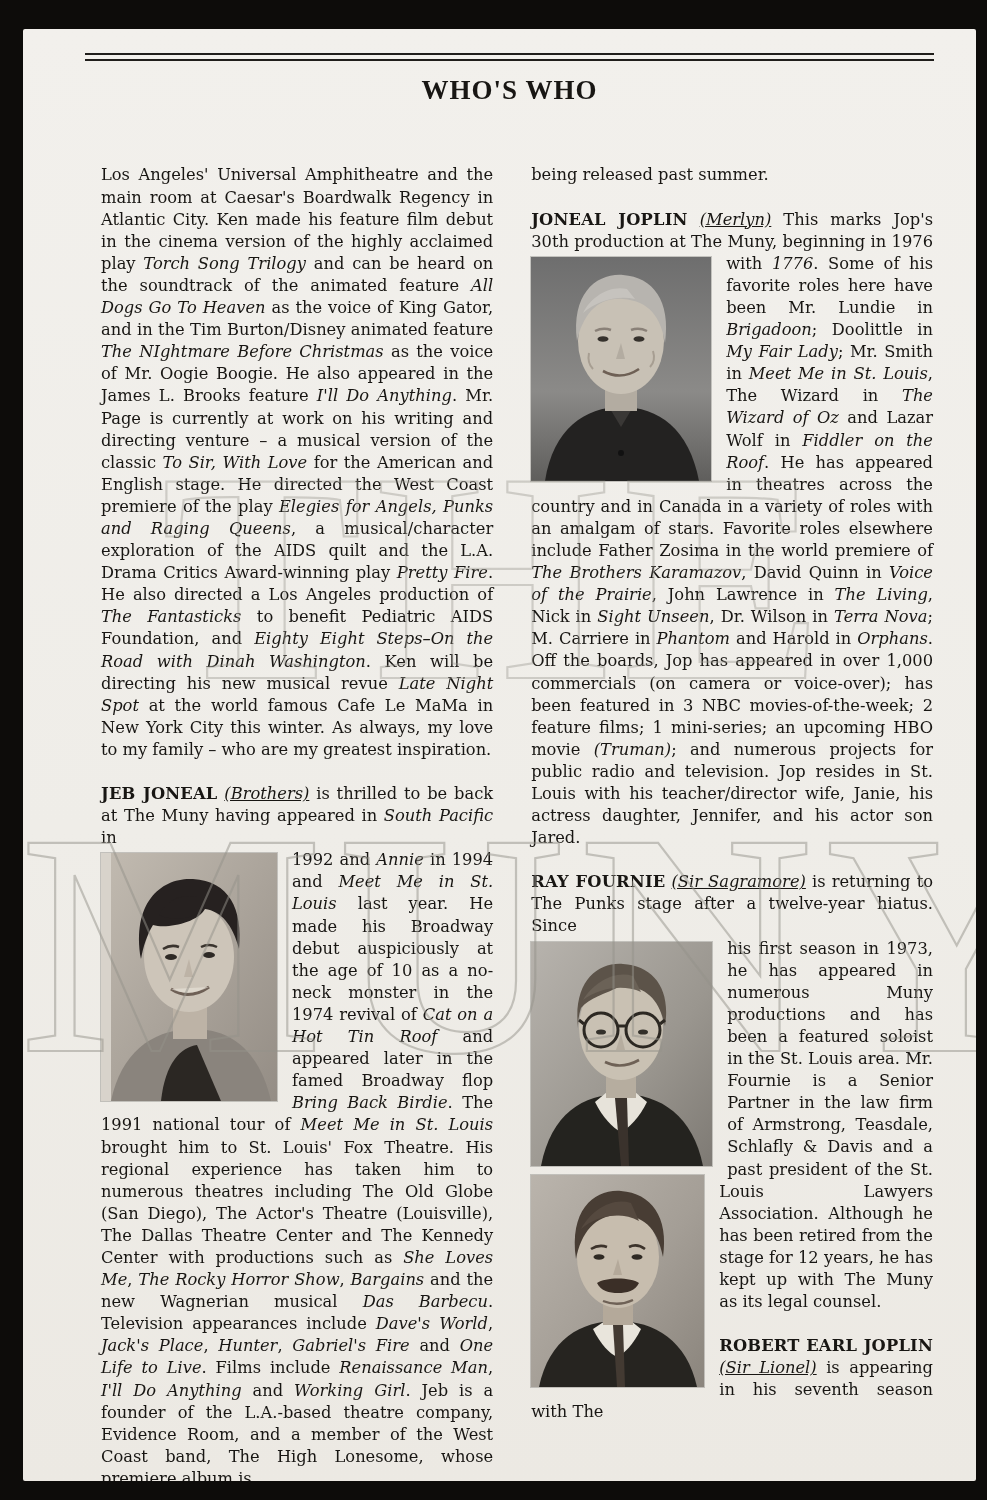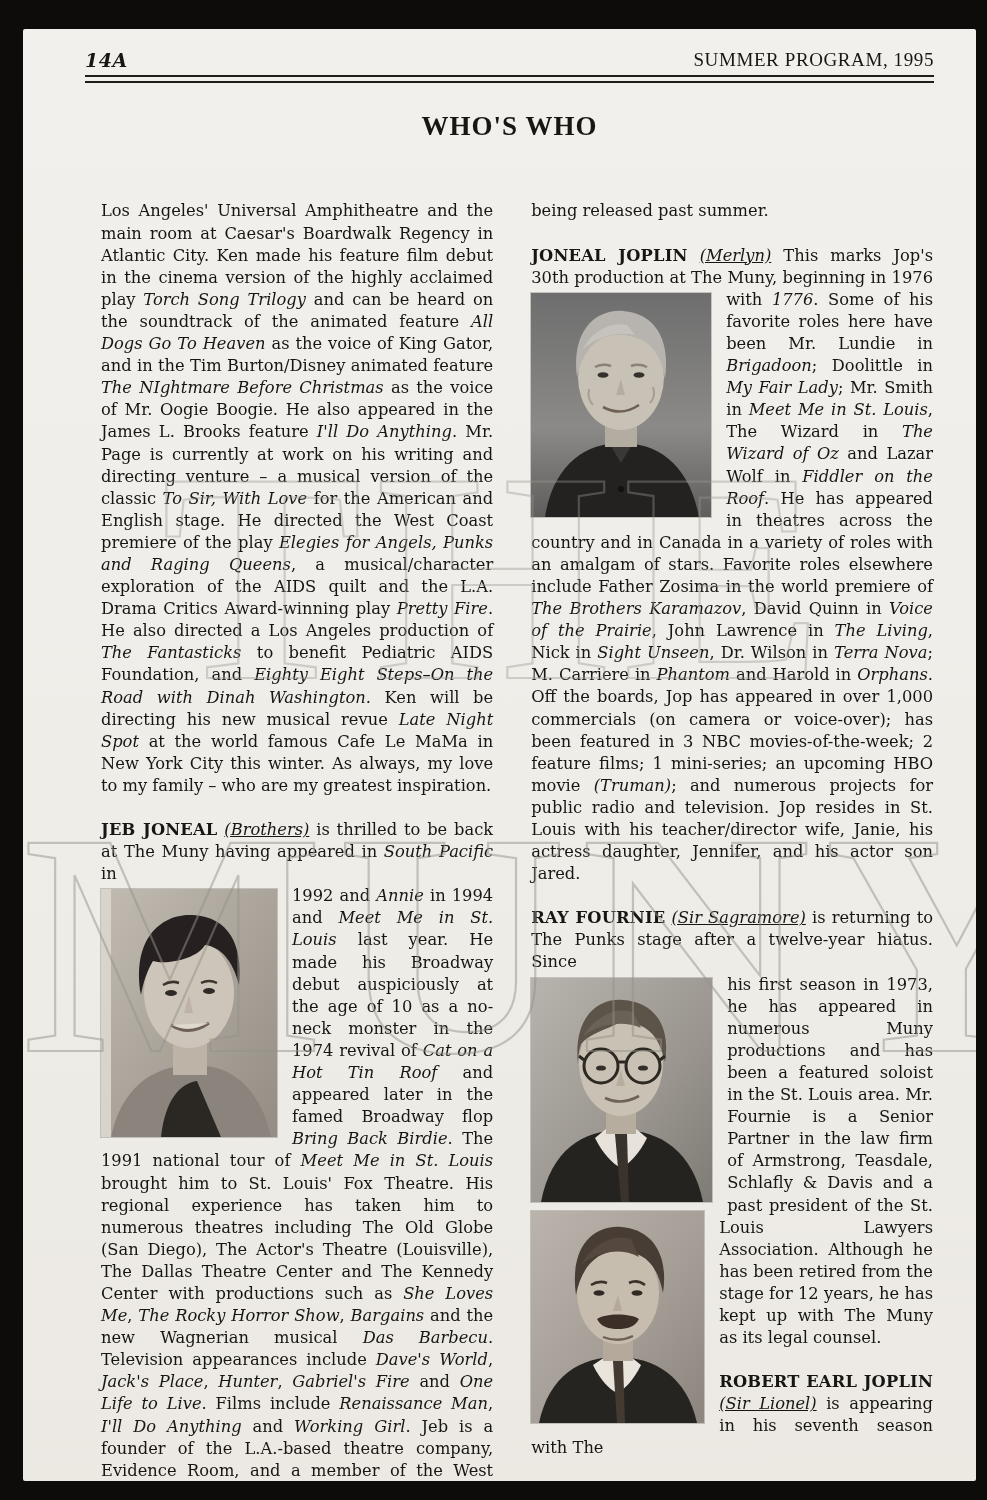--- a/index.html
+++ b/index.html
@@ -16,21 +16,21 @@
   
   .hdr{position:relative;padding:20px 42px 0 62px;}
   .hdr-row{display:flex;justify-content:space-between;align-items:flex-end;}
   .pageno{font-size:19px;font-weight:bold;font-style:italic;letter-spacing:.5px;}
   .issue{font-size:19px;letter-spacing:.6px;font-family:"Liberation Serif","DejaVu Serif",serif;}
   .rules{margin-top:4px;}
   .rule{height:2.4px;background:#201e1b;}
   .rule + .rule{margin-top:4px;height:2px;}
   .title{
     text-align:center;font-size:27px;font-weight:bold;letter-spacing:1px;
-    margin-top:28px;font-family:"Liberation Serif","DejaVu Serif",serif;
+    margin-top:14px;font-family:"Liberation Serif","DejaVu Serif",serif;
   }
   
   .cols{display:flex;gap:38px;padding:40px 43px 0 78px;}
   .col{text-align:justify;font-size:16.3px;line-height:22.1px;}
   .col-left{width:406px;}
   .col-right{width:416px;}
   .para{margin:0;}
   .article{margin-top:22px;}
   .fill{text-align-last:justify;}
   .s-i{font-style:italic;}
@@ -64,24 +64,20 @@
 <body>
 
 <div class="page">
 
   <div class="watermark">
     <div class="wm-line wm-1">THE</div>
     <div class="wm-line wm-2">MUNY</div>
   </div>
 
   <header class="hdr">
-    <div class="hdr-row">
-      <span class="pageno">14A</span>
-      <span class="issue">SUMMER PROGRAM, 1995</span>
-    </div>
     <div class="rules">
       <div class="rule"></div>
       <div class="rule"></div>
     </div>
     <h1 class="title">WHO'S WHO</h1>
   </header>
 
   <main class="cols">
 
     <section class="col col-left">

